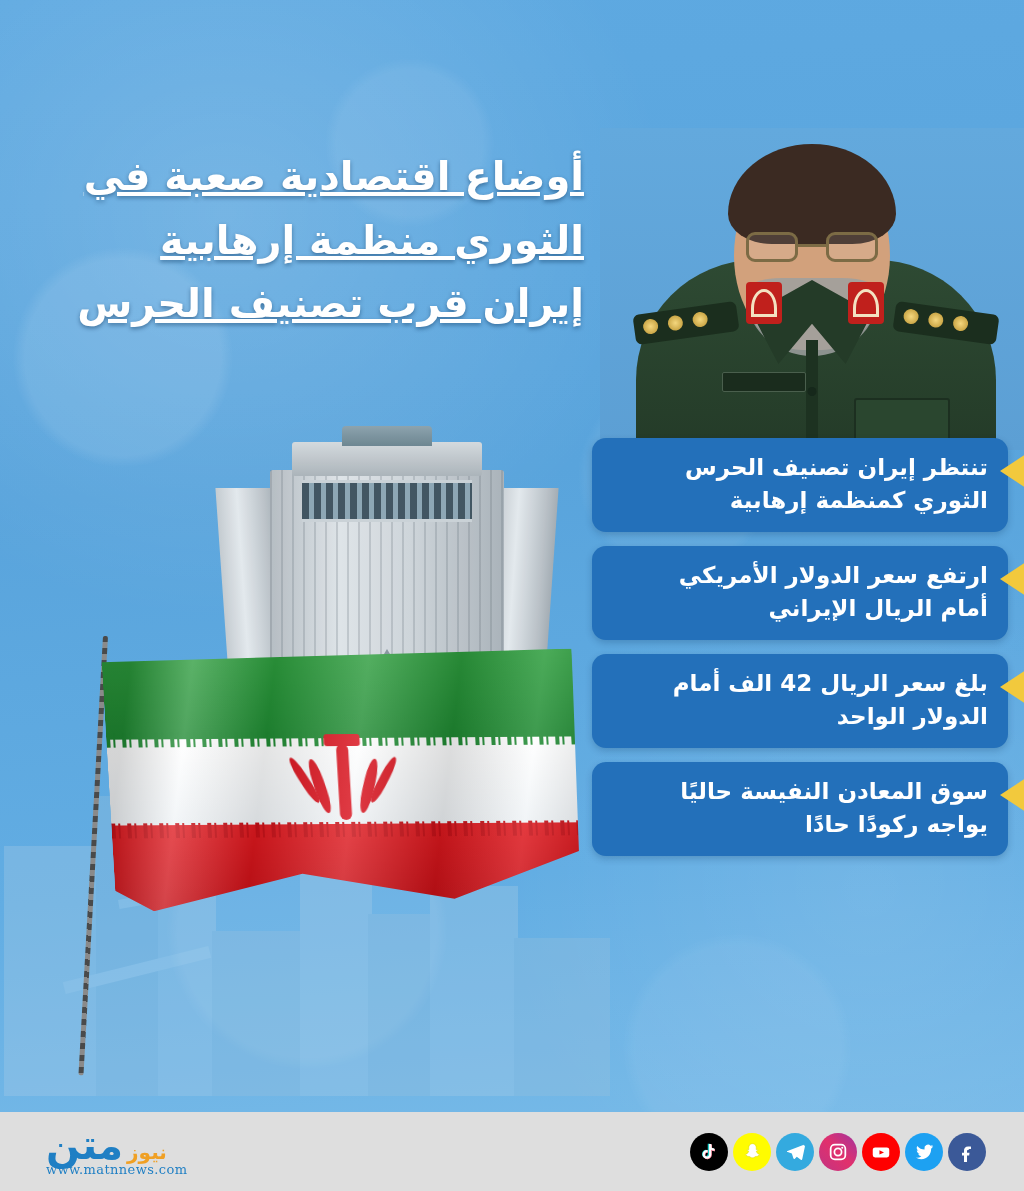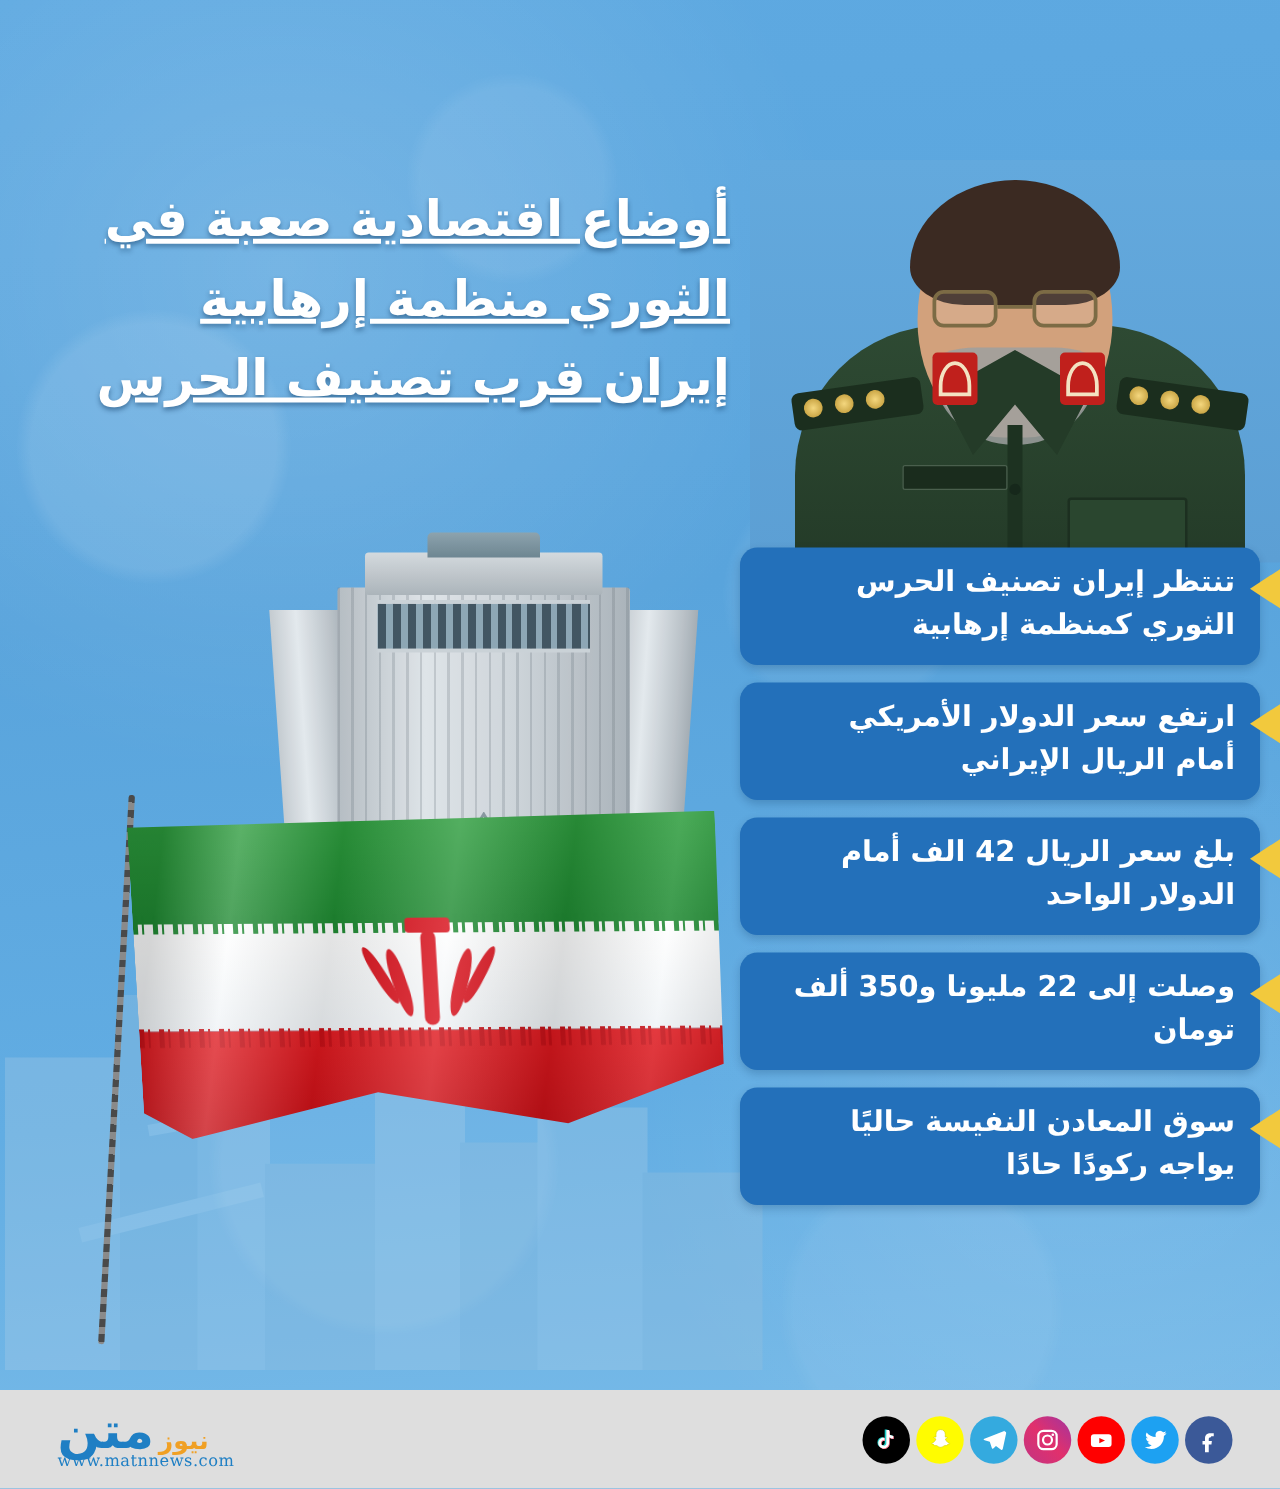--- a/index.html
+++ b/index.html
@@ -147,21 +147,21 @@
   .hl-line .hl-bg{ position:absolute; left:0; right:0; bottom:8px; height:28px;
             background:#2E72B8; z-index:-1; }
   .hl-line.l3 .hl-bg{ left:38px; }
 
   
   .bullets{ position:absolute; right:16px; top:438px; width:416px; }
   .bullet{ position:relative; margin-bottom:14px; }
   .bullet .card{ background:#2370BA; border-radius:14px;
             padding:12px 20px 14px 34px; min-height:94px;
             box-shadow:0 3px 7px rgba(0,40,80,.22);
-            display:flex; align-items:center; }
+            display:flex; align-items:flex-end; }
   .bullet .txt{ color:#FFFFFF; font-size:23px; font-weight:bold;
             line-height:1.46; direction:rtl; text-align:right; width:100%; }
   .bullet .arrow{ position:absolute; right:-18px; top:16px;
             width:0; height:0; border-top:17px solid transparent;
             border-bottom:17px solid transparent; border-right:26px solid #F2C93D; }
 
   
   .footer{ position:absolute; left:0; bottom:0; width:1024px; height:79px;
            background:#DEDEDE; display:flex; align-items:center;
            justify-content:space-between; padding:0 28px; }
@@ -293,26 +293,20 @@
     </div>
     <div class="bullet">
       <div class="arrow"></div>
       <div class="card">
         <div class="txt">بلغ سعر الريال 42 الف أمام الدولار الواحد</div>
       </div>
     </div>
     <div class="bullet">
       <div class="arrow"></div>
       <div class="card">
-        <div class="txt">وصلت إلى 22 مليونا و350 ألف تومان</div>
-      </div>
-    </div>
-    <div class="bullet">
-      <div class="arrow"></div>
-      <div class="card">
         <div class="txt">سوق المعادن النفيسة حاليًا يواجه ركودًا حادًا</div>
       </div>
     </div>
   </div>
 
   <div class="footer">
 
     <div class="socials">
       <a class="sico" style="background:#3B5998;">
         <svg width="20" height="20" viewBox="0 0 24 24" fill="#fff">

